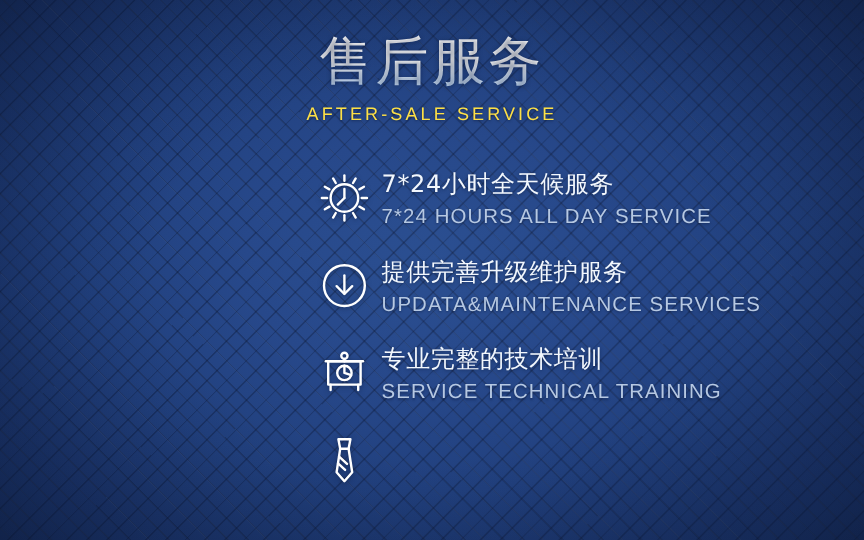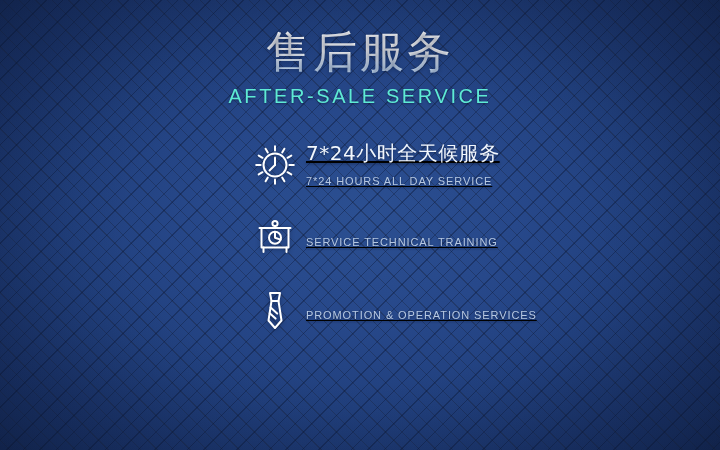--- a/index.html
+++ b/index.html
@@ -91,34 +91,33 @@
     color: #ffffff;
     background: linear-gradient(180deg, #ffffff 0%, #ffffff 48%, #cfe2f7 78%, #b9d3f0 100%);
     -webkit-background-clip: text;
     background-clip: text;
     -webkit-text-fill-color: transparent;
     text-shadow: 0 1px 4px rgba(8,20,48,0.45);
     font-family: "DejaVu Sans", "Liberation Sans", sans-serif;
   }
   .title-en {
     margin-top: 6px;
-    font-size: 20px;
+    font-size: 15px;
     line-height: 24px;
     letter-spacing: 2.6px;
-    color: #5eead4;
+    color: #fde047;
     text-shadow: 0 1px 2px rgba(8,20,48,0.5);
   }
 
   
   .services {
     position: absolute;
     top: 128px;
-    left: 252px;
+    left: 264px;
     width: 420px;
-    text-decoration: underline;
   }
   .service-row {
     position: relative;
     height: 73px;
     display: flex;
     align-items: center;
   }
   .service-icon {
     width: 46px;
     height: 46px;
@@ -141,21 +140,21 @@
   .svc-cn {
     font-size: 20px;
     line-height: 25px;
     letter-spacing: 0.5px;
     color: #f2f7fd;
     text-shadow: 0 1px 3px rgba(8,20,48,0.5);
     font-family: "DejaVu Sans", "Liberation Sans", sans-serif;
   }
   .svc-en {
     margin-top: 8px;
-    font-size: 11px;
+    font-size: 17px;
     line-height: 14px;
     letter-spacing: 0.9px;
     color: #b6c8e2;
     text-shadow: 0 1px 2px rgba(8,20,48,0.45);
   }
 </style>
 </head>
 <body>
 
 <div id="poster">
@@ -194,48 +193,61 @@
               <path d="M12.6 5.7 L14.8 9.5"></path>
             </g>
           </svg>
         </div>
         <div class="service-text">
           <div class="svc-cn">7*24小时全天候服务</div>
           <div class="svc-en">7*24 HOURS ALL DAY SERVICE</div>
         </div>
       </div>
 
+      <div class="service-row">
+        <div class="service-icon">
+          <svg width="40" height="40" viewBox="0 0 40 40" fill="none" stroke="#ffffff" stroke-width="2" stroke-linecap="round" stroke-linejoin="round">
+            <circle cx="20" cy="20" r="17"></circle>
+            <path d="M20 11.5 L20 26.5"></path>
+            <path d="M13.5 20.5 L20 27 L26.5 20.5"></path>
+          </svg>
+        </div>
+        <div class="service-text">
+          <div class="svc-cn">提供完善升级维护服务</div>
+          <div class="svc-en">UPDATA&amp;MAINTENANCE SERVICES</div>
+        </div>
+      </div>
 
       <div class="service-row">
         <div class="service-icon">
           <svg width="42" height="42" viewBox="0 0 42 42" fill="none" stroke="#ffffff" stroke-width="2" stroke-linecap="round" stroke-linejoin="round">
             <circle cx="21" cy="6.5" r="2.6"></circle>
             <path d="M21 9.1 L21 11"></path>
             <path d="M5.5 11 L36.5 11"></path>
             <rect x="7.5" y="11" width="27" height="19.5"></rect>
             <path d="M9.5 30.5 L9.5 35"></path>
             <path d="M32.5 30.5 L32.5 35"></path>
             <circle cx="21" cy="20.8" r="6"></circle>
             <path d="M21 14.8 L21 20.8 L26.6 22.6"></path>
           </svg>
         </div>
         <div class="service-text">
+          <div class="svc-cn">专业完整的技术培训</div>
           <div class="svc-en">SERVICE TECHNICAL TRAINING</div>
         </div>
       </div>
 
       <div class="service-row">
         <div class="service-icon">
           <svg width="40" height="44" viewBox="0 0 40 44" fill="none" stroke="#ffffff" stroke-width="2" stroke-linecap="round" stroke-linejoin="round">
             <path d="M15 4 L25 4 L23.5 12 L16.5 12 Z"></path>
             <path d="M16.5 12 L13.5 31.5 L20 39 L26.5 31.5 L23.5 12"></path>
             <path d="M15.6 18.5 L22.2 24.6"></path>
             <path d="M14.7 24.2 L20.6 29.6"></path>
           </svg>
         </div>
         <div class="service-text">
-          <div class="svc-en">PROMOTION &amp; OPERATION SERVICES</div>
         </div>
       </div>
 
     </div>
   </div>
 </div>
 
 </body></html>

